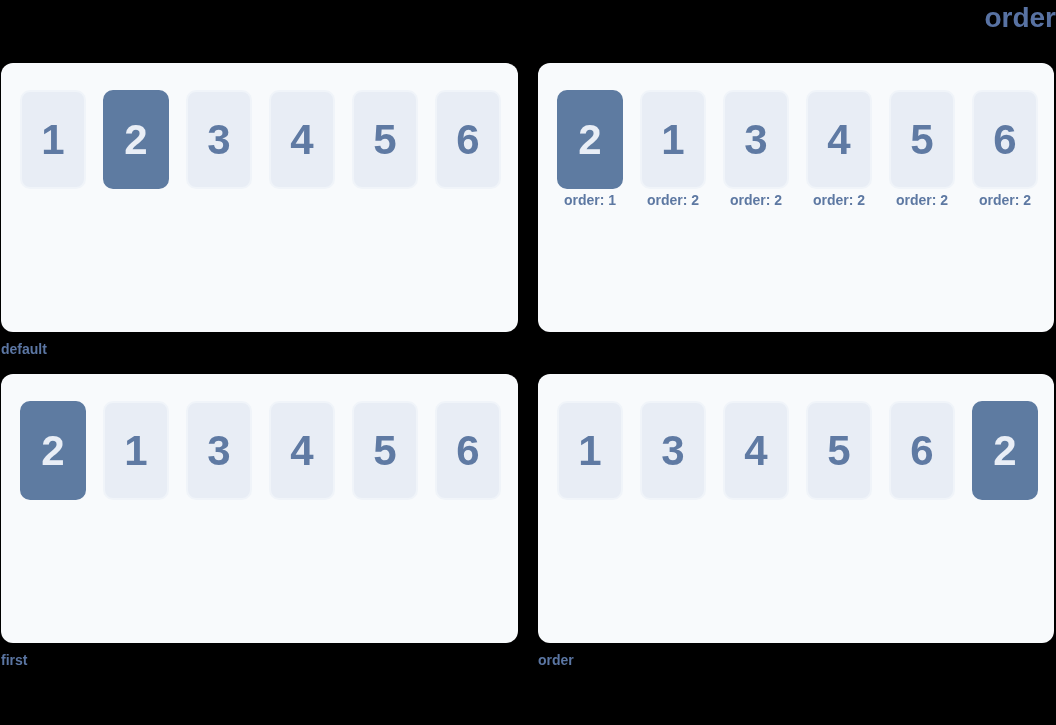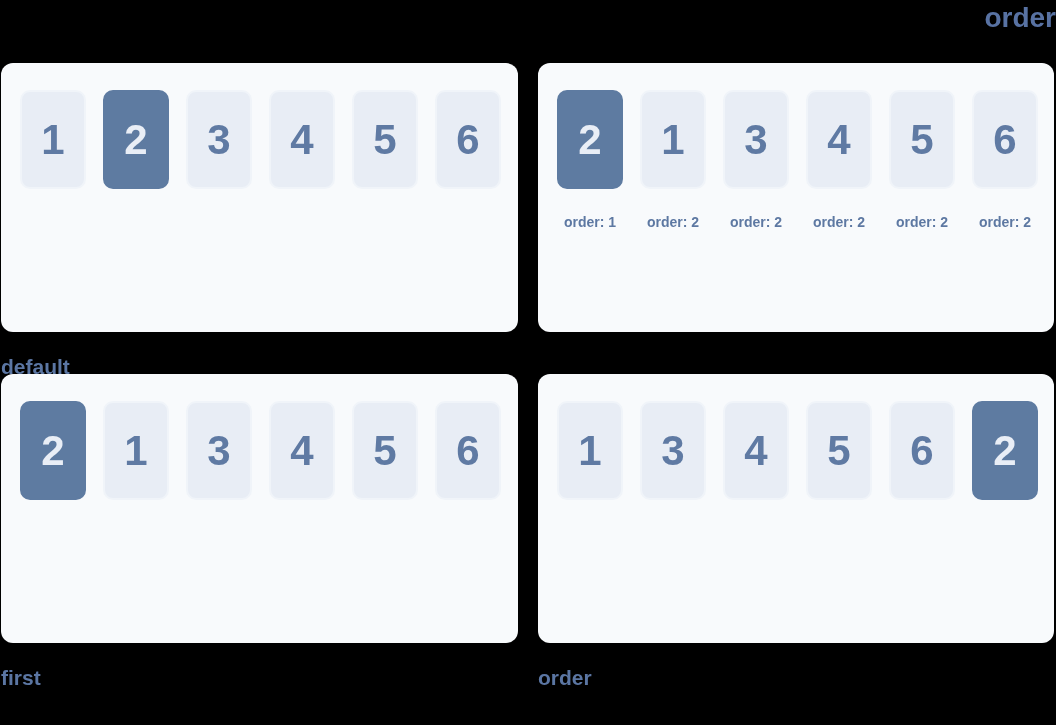--- a/index.html
+++ b/index.html
@@ -51,28 +51,28 @@
     font-size:42px;font-weight:700;
     display:flex;align-items:center;justify-content:center;
     flex:none;
   }
   .box.highlight{
     background:var(--highlight-bg);
     border-color:var(--highlight-bg);
     color:var(--highlight-text);
   }
   .order-label{
-    margin-top:26px;
+    margin-top:4px;
     font-size:14px;font-weight:700;line-height:1;
     color:var(--order-label-color);
     white-space:nowrap;
   }
   .panel-label{
-    margin-top:24px;
-    font-size:21px;font-weight:700;line-height:1;
+    margin-top:10px;
+    font-size:14px;font-weight:700;line-height:1;
     color:var(--label-color);
   }
 </style>
 </head>
 <body>
 
 <div class="screen">
 
   <div class="page-title">order</div>
 

